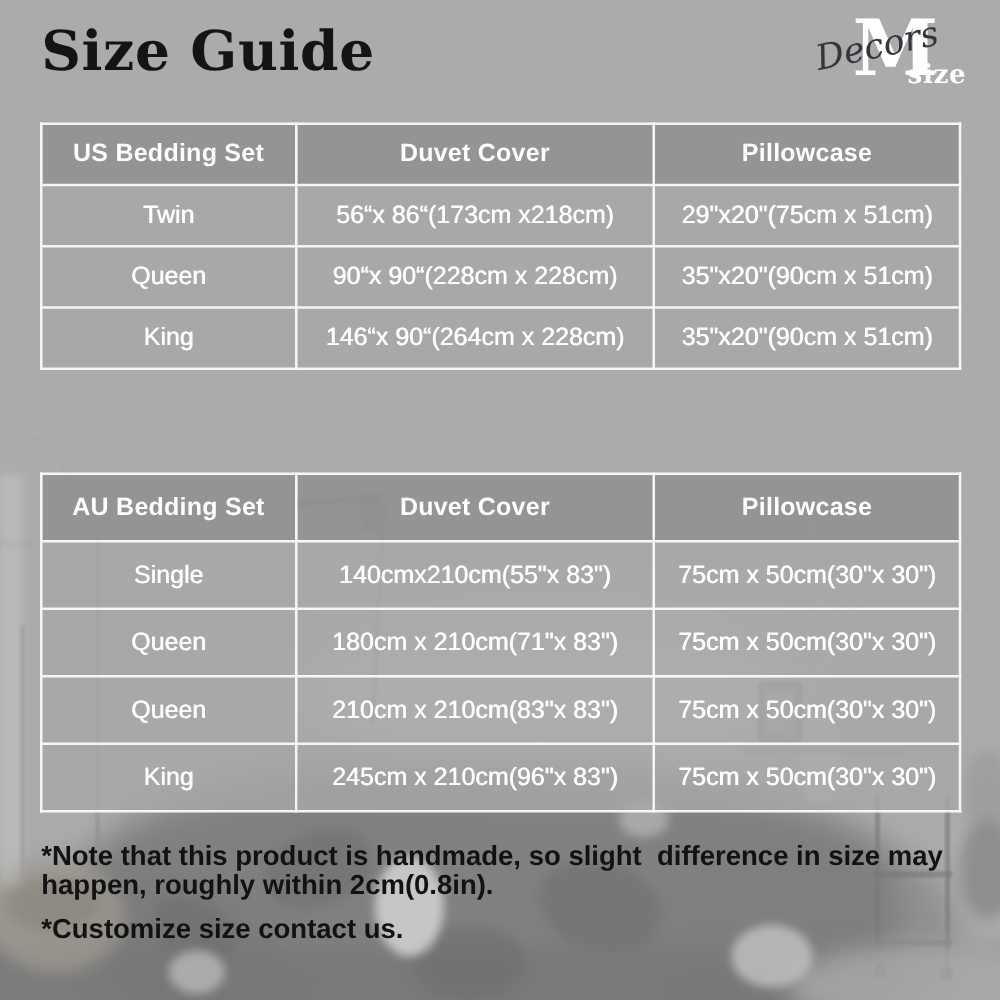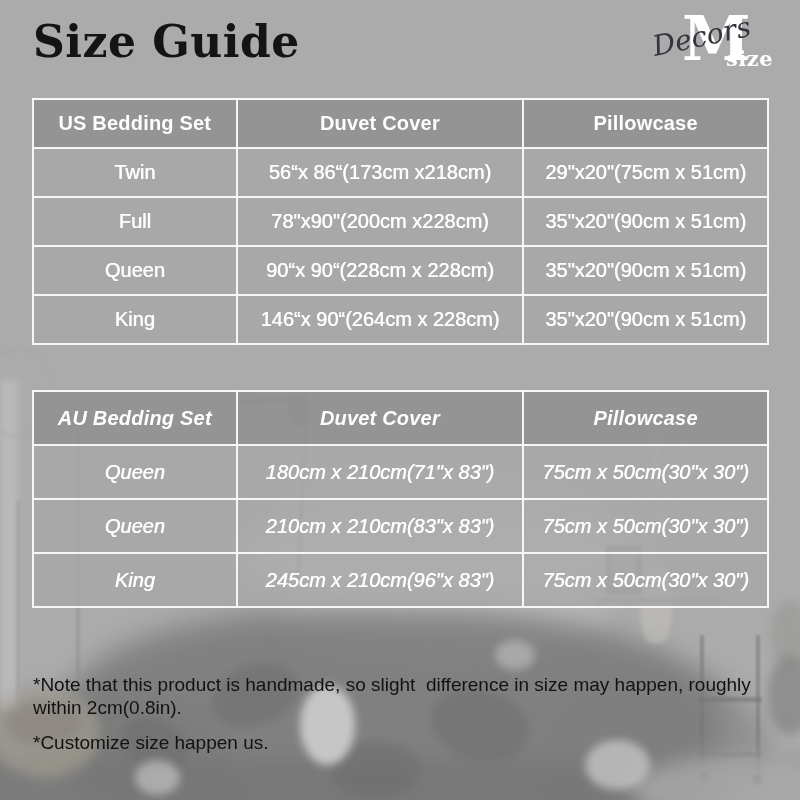--- a/index.html
+++ b/index.html
@@ -78,28 +78,28 @@
   table.t{
     position:absolute;left:32px;width:737px;border-collapse:collapse;table-layout:fixed;
     color:#fdfdfd;text-align:center;padding-left:14px;
   }
   table.t th,table.t td{border:2.5px solid rgba(250,250,250,.95);padding:0 4px;overflow:hidden;}
   table.t th{background:rgba(143,143,143,.82);font-size:20px;font-weight:700;letter-spacing:.2px;}
   table.t td{background:rgba(168,168,168,.8);font-size:20px;font-weight:400;text-shadow:.5px 0 0 currentColor;}
   .t1{top:98px;}
   .t1 th{height:47px;}
   .t1 td{height:47px;}
-  .t2{top:390px;font-style:italic;}
+  .t2{top:378px;}
   .t2 th{height:52px;}
   .t2 td{height:52px;}
   col.c1{width:27.7%;} col.c2{width:39%;} col.c3{width:33.3%;}
 
   .notes{position:absolute;left:33px;top:673px;width:745px;color:#121212;}
   .notes p{
-    margin:0 0 12px 0;font-size:19px;font-weight:400;line-height:23px;
+    margin:0 0 12px 0;font-size:22px;font-weight:700;line-height:23px;
     white-space:pre-wrap;letter-spacing:0;
   }
 </style>
 </head>
 <body>
 
 <div class="canvas">
 
   <div class="photo">
     <div class="ph pillows"></div>
@@ -168,25 +168,20 @@
           <th>Pillowcase</th>
         </tr>
       </thead>
       <tbody>
         <tr>
           <td>Twin</td>
           <td>56“x 86“(173cm x218cm)</td>
           <td>29"x20"(75cm x 51cm)</td>
         </tr>
         <tr>
-          <td>Full</td>
-          <td>78"x90"(200cm x228cm)</td>
-          <td>35"x20"(90cm x 51cm)</td>
-        </tr>
-        <tr>
           <td>Queen</td>
           <td>90“x 90“(228cm x 228cm)</td>
           <td>35"x20"(90cm x 51cm)</td>
         </tr>
         <tr>
           <td>King</td>
           <td>146“x 90“(264cm x 228cm)</td>
           <td>35"x20"(90cm x 51cm)</td>
         </tr>
       </tbody>
@@ -200,36 +195,41 @@
         </colgroup>
       <thead>
         <tr>
           <th>AU Bedding Set</th>
           <th>Duvet Cover</th>
           <th>Pillowcase</th>
         </tr>
       </thead>
       <tbody>
         <tr>
+          <td>Single</td>
+          <td>140cmx210cm(55"x 83")</td>
+          <td>75cm x 50cm(30"x 30")</td>
+        </tr>
+        <tr>
           <td>Queen</td>
           <td>180cm x 210cm(71"x 83")</td>
           <td>75cm x 50cm(30"x 30")</td>
         </tr>
         <tr>
           <td>Queen</td>
           <td>210cm x 210cm(83"x 83")</td>
           <td>75cm x 50cm(30"x 30")</td>
         </tr>
         <tr>
           <td>King</td>
           <td>245cm x 210cm(96"x 83")</td>
           <td>75cm x 50cm(30"x 30")</td>
         </tr>
       </tbody>
     </table>
 
     <div class="notes">
       <p>*Note that this product is handmade, so slight  difference in size may happen, roughly within 2cm(0.8in).</p>
-      <p>*Customize size happen us.</p>
+      <p>*Customize size contact us.</p>
     </div>
   </div>
 
 </div>
 
 </body></html>

